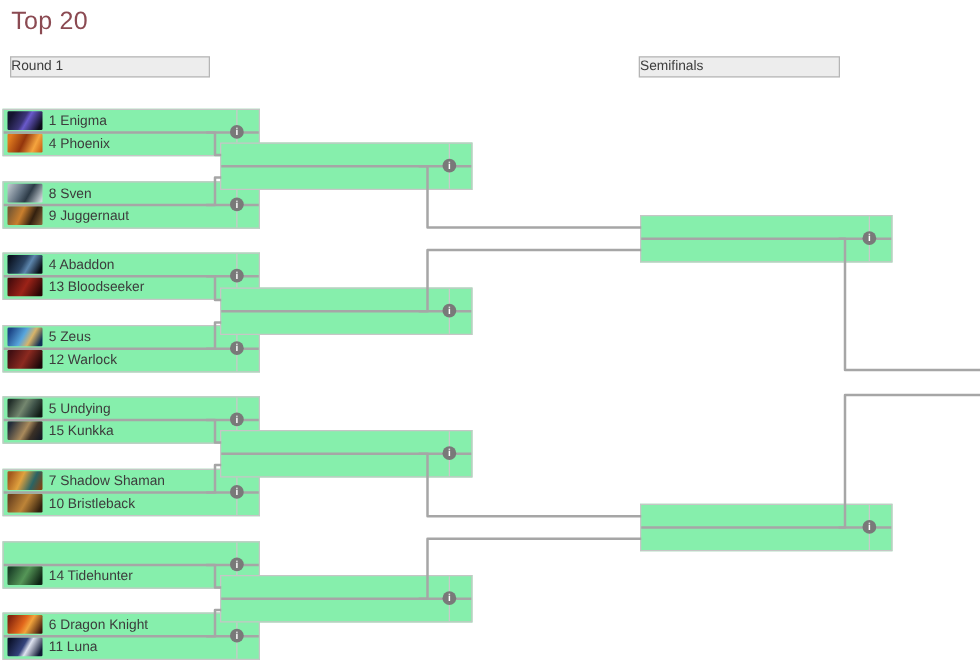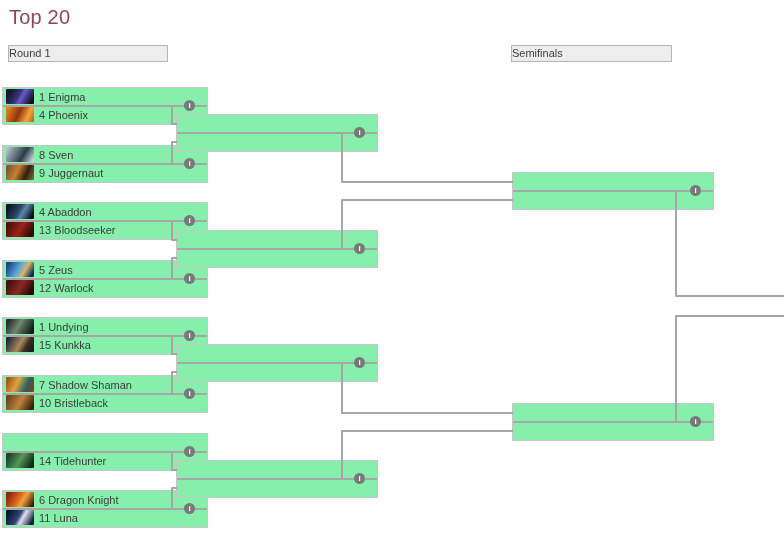--- a/index.html
+++ b/index.html
@@ -142,21 +142,21 @@
       <span class="team-label">12 Warlock</span>
     </div>
     <div class="vdiv"></div>
     <div class="hdiv"></div>
     <span class="info">i</span>
   </div>
 
   <div class="match r1 m5">
     <div class="team top">
       <span class="thumb h-undying"></span>
-      <span class="team-label">1 Undying</span>
+      <span class="team-label">5 Undying</span>
     </div>
     <div class="team bottom">
       <span class="thumb h-kunkka"></span>
       <span class="team-label">15 Kunkka</span>
     </div>
     <div class="vdiv"></div>
     <div class="hdiv"></div>
     <span class="info">i</span>
   </div>
 

